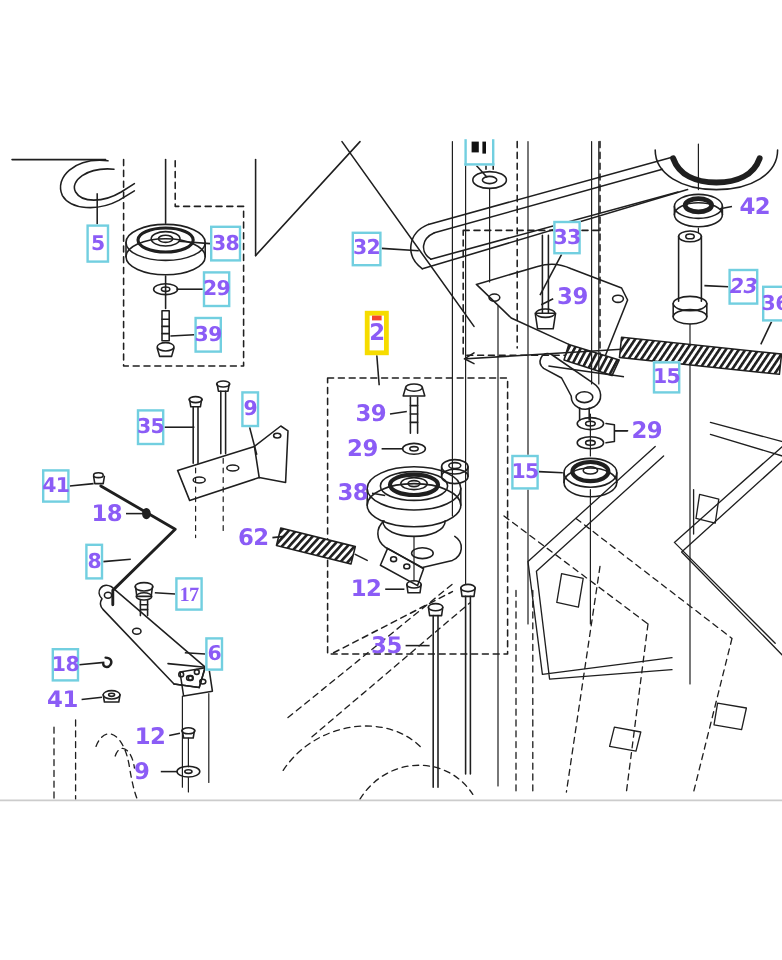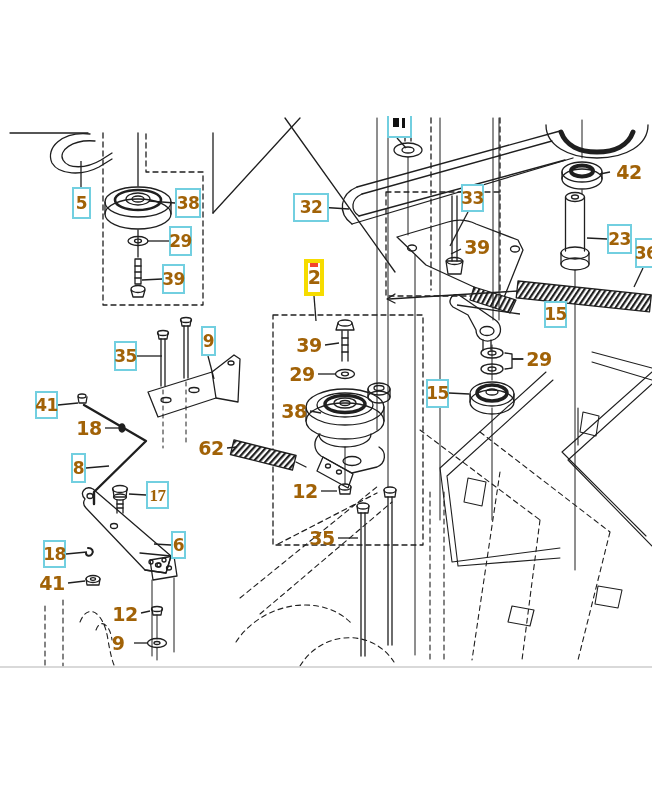--- a/index.html
+++ b/index.html
@@ -1,21 +1,21 @@
 <!DOCTYPE html>
 <html><head>
 <meta charset="utf-8">
 <style>
   html,body{margin:0;padding:0;background:#ffffff;}
   #stage{position:relative;width:652px;height:800px;background:#ffffff;overflow:hidden;
          font-family:"DejaVu Sans","Liberation Sans",sans-serif;}
   #art,#leader-svg{position:absolute;left:0;top:0;}
   #callout-layer{position:absolute;left:0;top:0;width:652px;height:800px;}
   .callout{position:absolute;display:flex;align-items:center;justify-content:center;
-           box-sizing:border-box;color:#a16207;font-weight:700;line-height:1;
+           box-sizing:border-box;color:#8b5cf6;font-weight:700;line-height:1;
            letter-spacing:-0.5px;background:#ffffff;}
   .cyan-box{border:2px solid #72cfe0;font-size:17px;}
   .cyan-box-clipped{border:2px solid #72cfe0;border-top:none;font-size:15px;overflow:hidden;}
   .cyan-box-clipped::before{content:"";position:absolute;left:4px;top:2px;width:6px;height:9px;background:#111;}
   .cyan-box-clipped::after{content:"";position:absolute;right:5px;top:2px;width:3px;height:10px;background:#111;}
   .yellow-box{border:4px solid #f6dc00;font-size:19px;}
   .yellow-box::before{content:"";position:absolute;top:0px;left:50%;margin-left:-4px;width:8px;height:4px;background:#f4442e;}
   .plain{border:none;background:transparent;font-size:19px;}
 </style>
 </head>
@@ -321,23 +321,23 @@
       <polyline points="68,583 85,581" fill="none" stroke="#1f1f1f" stroke-width="1.3"></polyline>
       <polyline points="141,613 150,611" fill="none" stroke="#1f1f1f" stroke-width="1.3"></polyline>
       <polyline points="134,643 148,643" fill="none" stroke="#1f1f1f" stroke-width="1.3"></polyline>
     </svg>
 
 <div id="callout-layer">
       <div class="callout cyan-box" style="left: 72px; top: 187px; width: 19px; height: 32px;">5</div>
       <div class="callout cyan-box" style="left: 175px; top: 188px; width: 26px; height: 30px;">38</div>
       <div class="callout cyan-box" style="left: 169px; top: 226px; width: 23px; height: 30px;">29</div>
       <div class="callout cyan-box" style="left: 162px; top: 264px; width: 23px; height: 30px;">39</div>
-      <div class="callout cyan-box" style="left: 293px; top: 193px; width: 36px; height: 29px;">32</div>
+      <div class="callout cyan-box" style="left: 293px; top: 193px; width: 25px; height: 29px;">32</div>
       <div class="callout cyan-box" style="left: 461px; top: 184px; width: 23px; height: 28px;">33</div>
-      <div class="callout cyan-box" style="left: 607px; top: 224px; width: 25px; height: 30px;">23</div>
+      <div class="callout cyan-box" style="left: 607px; top: 224px; width: 25px; height: 30px; font-style: italic;">23</div>
       <div class="callout cyan-box" style="left: 635px; top: 238px; width: 22px; height: 30px;">36</div>
       <div class="callout cyan-box" style="left: 544px; top: 301px; width: 23px; height: 27px;">15</div>
       <div class="callout cyan-box" style="left: 426px; top: 379px; width: 23px; height: 29px;">15</div>
       <div class="callout cyan-box" style="left: 114px; top: 341px; width: 23px; height: 30px;">35</div>
       <div class="callout cyan-box" style="left: 201px; top: 326px; width: 15px; height: 30px;">9</div>
       <div class="callout cyan-box" style="left: 35px; top: 391px; width: 23px; height: 28px;">41</div>
       <div class="callout cyan-box" style="left: 71px; top: 453px; width: 15px; height: 30px;">8</div>
       <div class="callout cyan-box" style="left: 146px; top: 481px; width: 23px; height: 28px; font-family: Liberation Serif, serif;">17</div>
       <div class="callout cyan-box" style="left: 43px; top: 540px; width: 23px; height: 28px;">18</div>
       <div class="callout cyan-box" style="left: 171px; top: 531px; width: 15px; height: 28px;">6</div>

